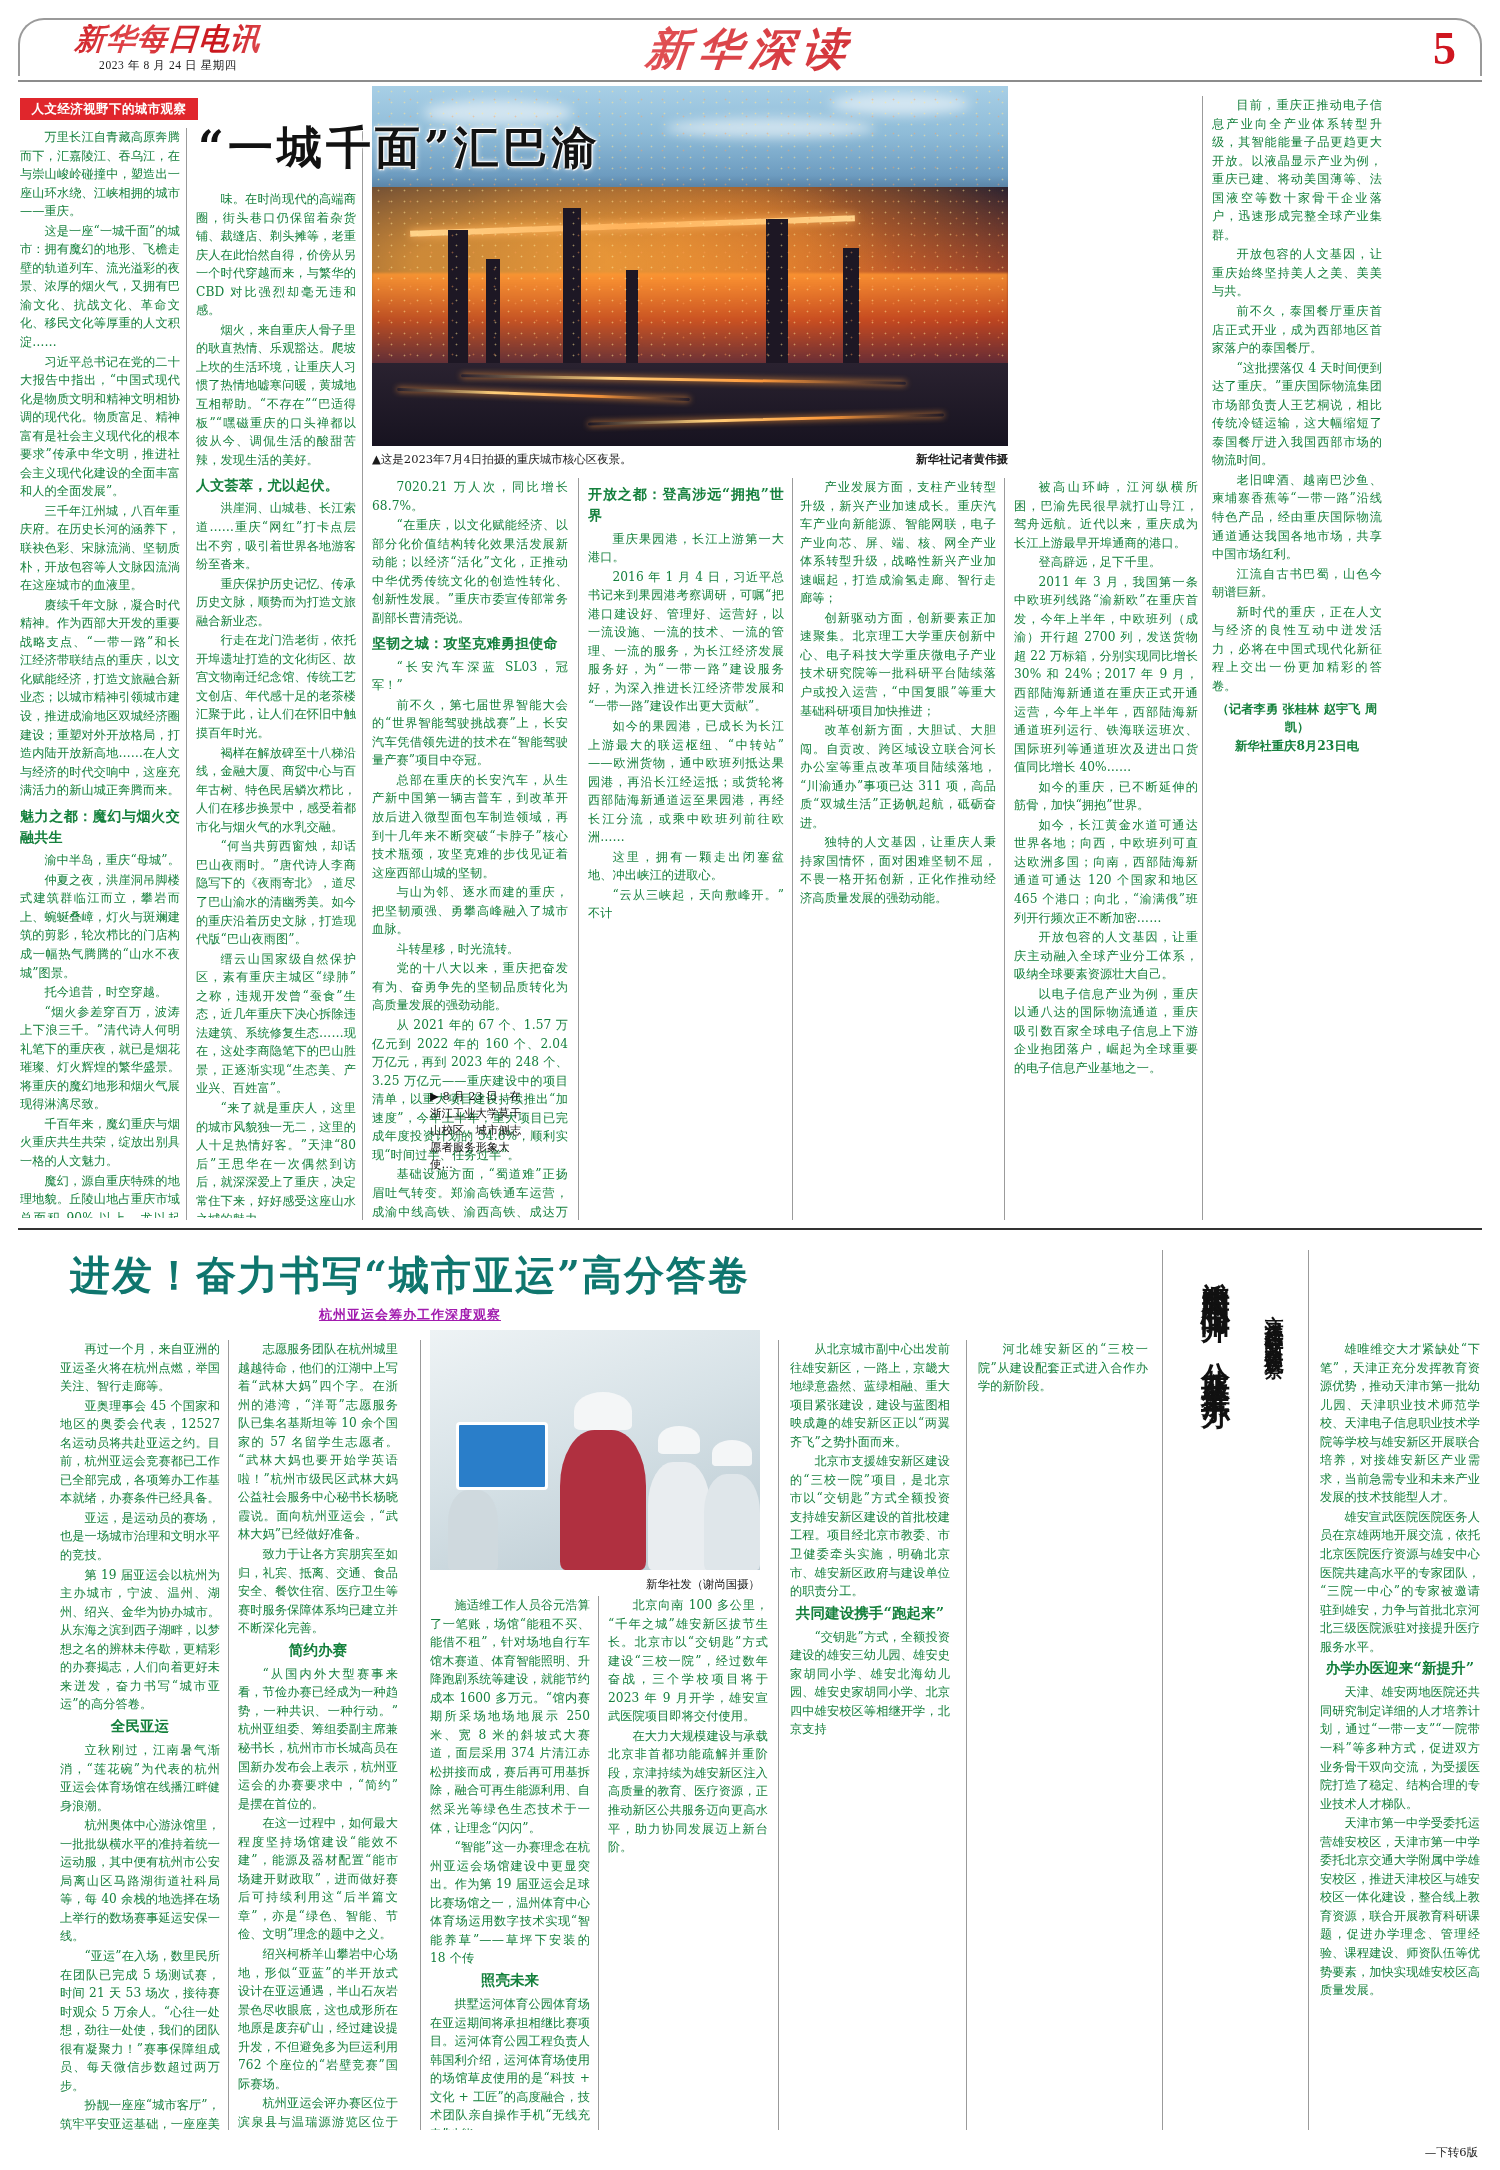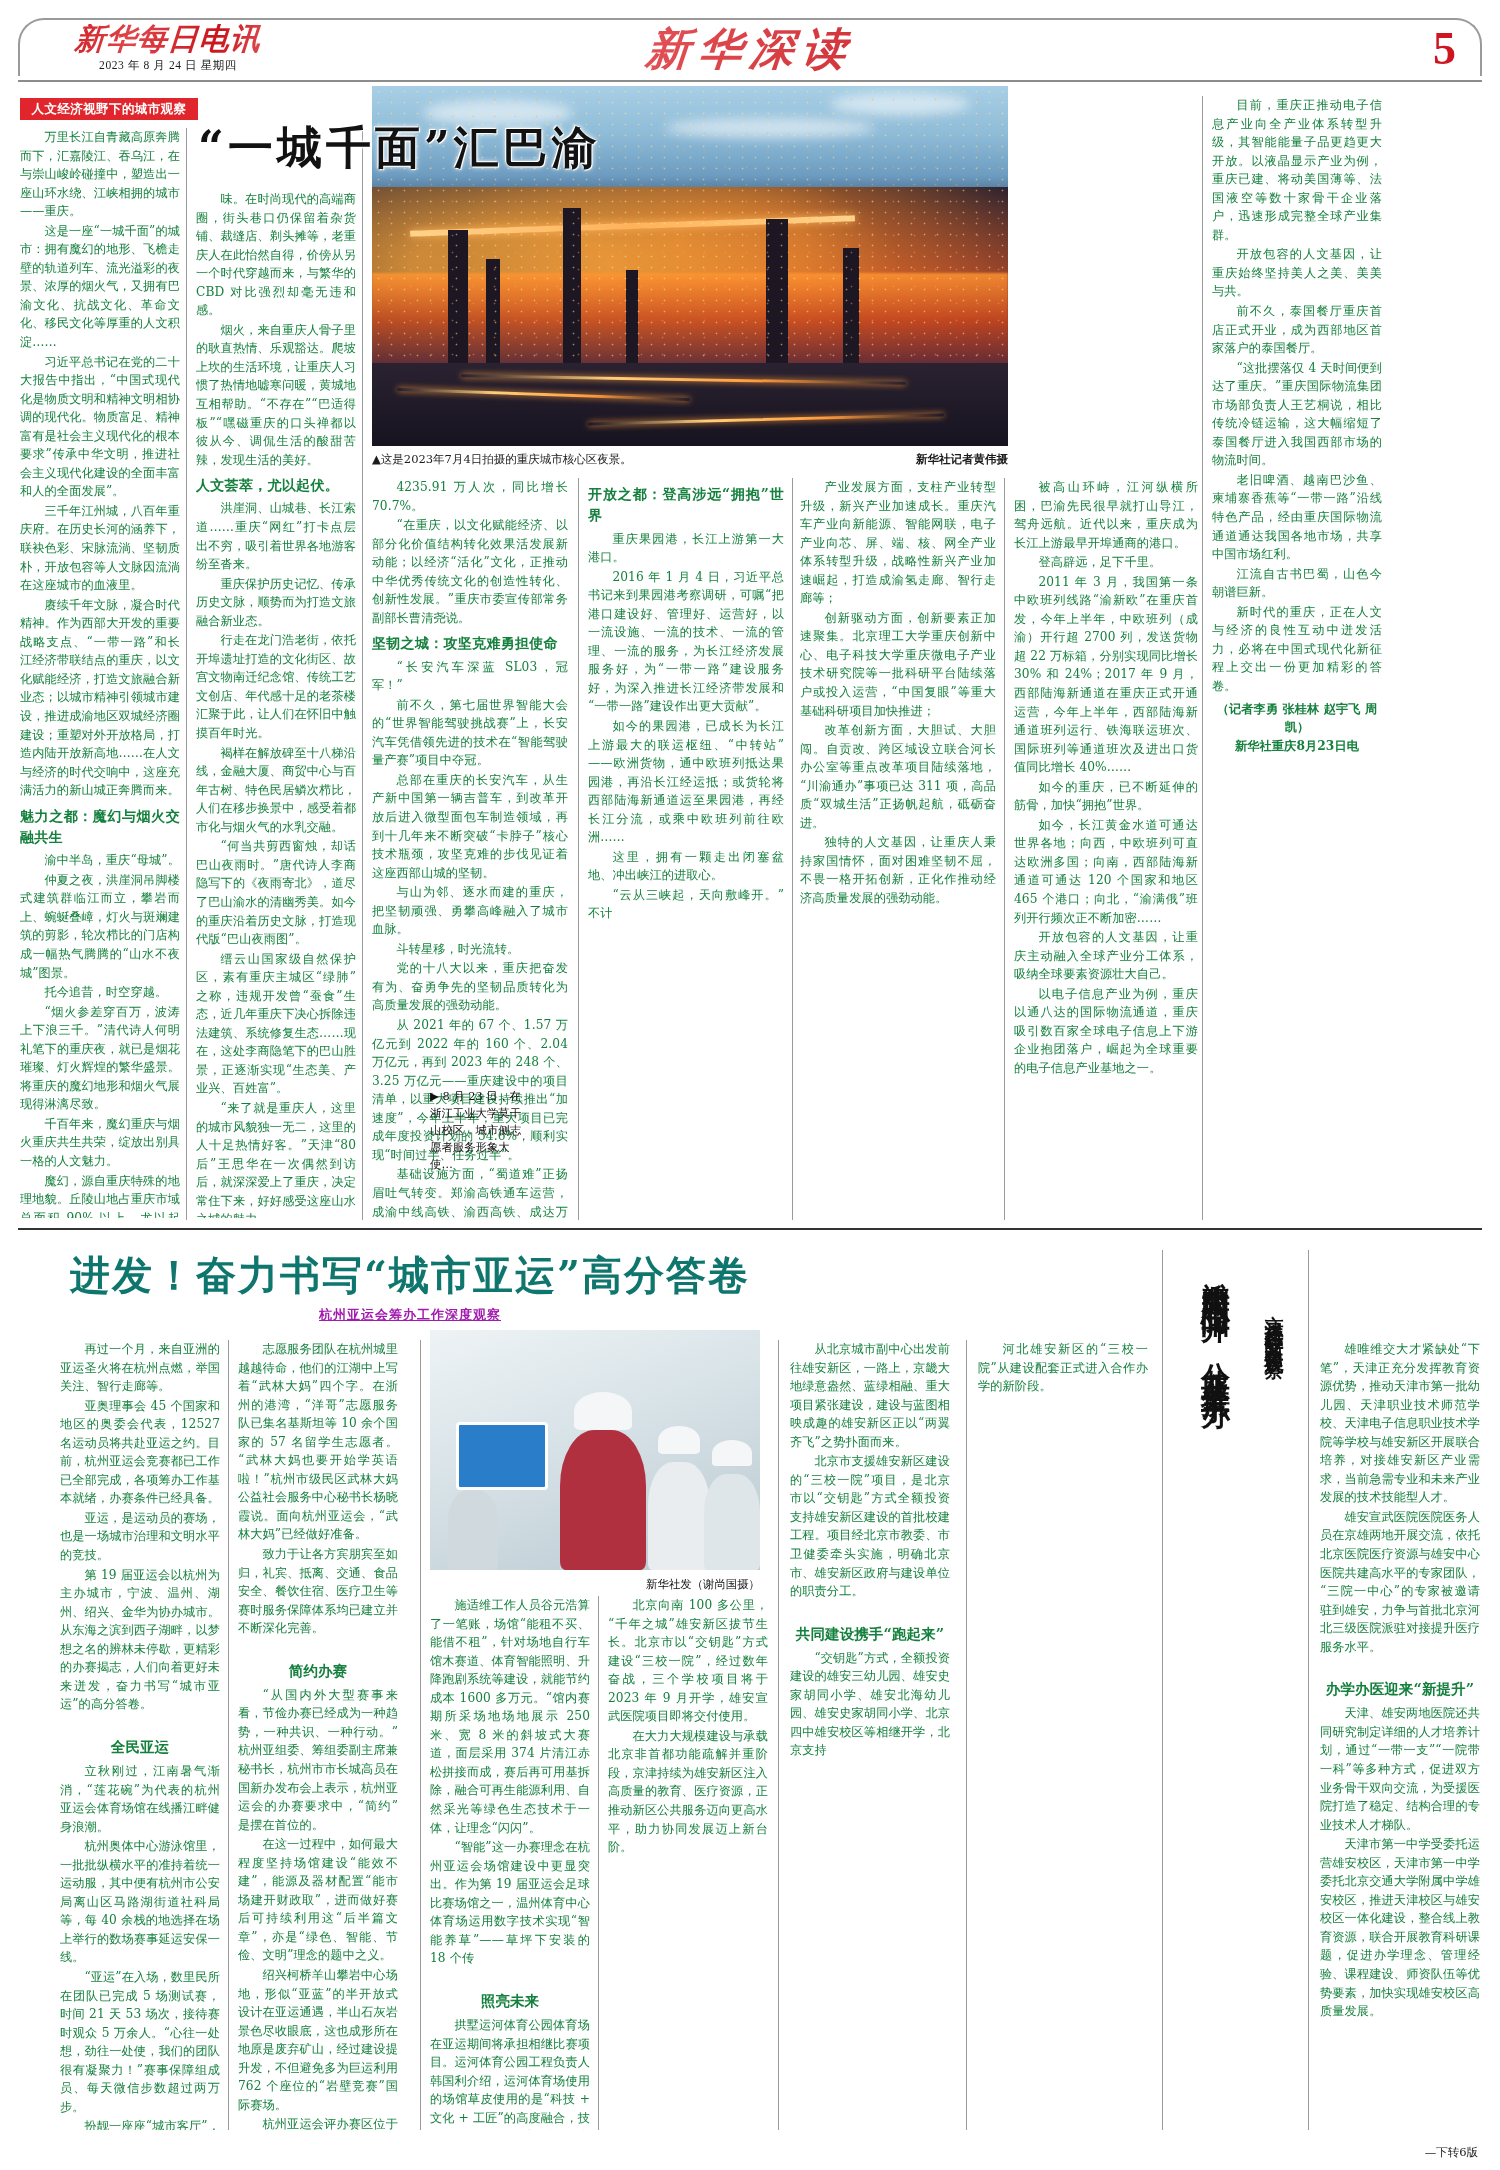--- a/index.html
+++ b/index.html
@@ -145,21 +145,21 @@
     display:flex;justify-content:space-between;align-items:baseline;
   }
   .cap-credit{font-weight:600;white-space:nowrap;}
 
   
   .subhead{
     font-size:14px;font-weight:700;margin:6px 0 3px;
     font-family:"DejaVu Serif","Liberation Serif",serif;letter-spacing:.3px;
   }
   .subhead-c{
-    font-size:14.5px;font-weight:700;margin:22px 0 4px;text-align:center;
+    font-size:14.5px;font-weight:700;margin:1px 0 4px;text-align:center;
     font-family:"DejaVu Serif","Liberation Serif",serif;
   }
 
   
   .big-hl2{
     position:absolute;left:60px;top:1248px;width:700px;
     font-size:40px;font-weight:700;letter-spacing:2px;color:#0f766e;
     text-align:center;white-space:nowrap;
     font-family:"DejaVu Serif","Liberation Serif",serif;
   }
@@ -288,21 +288,21 @@
         <p>行走在龙门浩老街，依托开埠遗址打造的文化街区、故宫文物南迁纪念馆、传统工艺文创店、年代感十足的老茶楼汇聚于此，让人们在怀旧中触摸百年时光。</p>
         <p>褐样在解放碑至十八梯沿线，金融大厦、商贸中心与百年古树、特色民居鳞次栉比，人们在移步换景中，感受着都市化与烟火气的水乳交融。</p>
         <p>“何当共剪西窗烛，却话巴山夜雨时。”唐代诗人李商隐写下的《夜雨寄北》，道尽了巴山渝水的清幽秀美。如今的重庆沿着历史文脉，打造现代版“巴山夜雨图”。</p>
         <p>缙云山国家级自然保护区，素有重庆主城区“绿肺”之称，违规开发曾“蚕食”生态，近几年重庆下决心拆除违法建筑、系统修复生态……现在，这处李商隐笔下的巴山胜景，正逐渐实现“生态美、产业兴、百姓富”。</p>
         <p>“来了就是重庆人，这里的城市风貌独一无二，这里的人十足热情好客。”天津“80后”王思华在一次偶然到访后，就深深爱上了重庆，决定常住下来，好好感受这座山水之城的魅力。</p>
       </div>
   </div>
 
   <div style="position:absolute;left:372px;top:478px;width:196px;height:740px;overflow:hidden;" class="col-text">
     <div id="t-c3a">
-        <p>4235.91 万人次，同比增长 70.7%。</p>
+        <p>7020.21 万人次，同比增长 68.7%。</p>
         <p>“在重庆，以文化赋能经济、以部分化价值结构转化效果活发展新动能；以经济“活化”文化，正推动中华优秀传统文化的创造性转化、创新性发展。”重庆市委宣传部常务副部长曹清尧说。</p>
       </div>
     <div class="subhead">坚韧之城：攻坚克难勇担使命</div>
     <div id="t-c3b">
         <p>“长安汽车深蓝 SL03，冠军！”</p>
         <p>前不久，第七届世界智能大会的“世界智能驾驶挑战赛”上，长安汽车凭借领先进的技术在“智能驾驶量产赛”项目中夺冠。</p>
         <p>总部在重庆的长安汽车，从生产新中国第一辆吉普车，到改革开放后进入微型面包车制造领域，再到十几年来不断突破“卡脖子”核心技术瓶颈，攻坚克难的步伐见证着这座西部山城的坚韧。</p>
         <p>与山为邻、逐水而建的重庆，把坚韧顽强、勇攀高峰融入了城市血脉。</p>
         <p>斗转星移，时光流转。</p>
         <p>党的十八大以来，重庆把奋发有为、奋勇争先的坚韧品质转化为高质量发展的强劲动能。</p>

